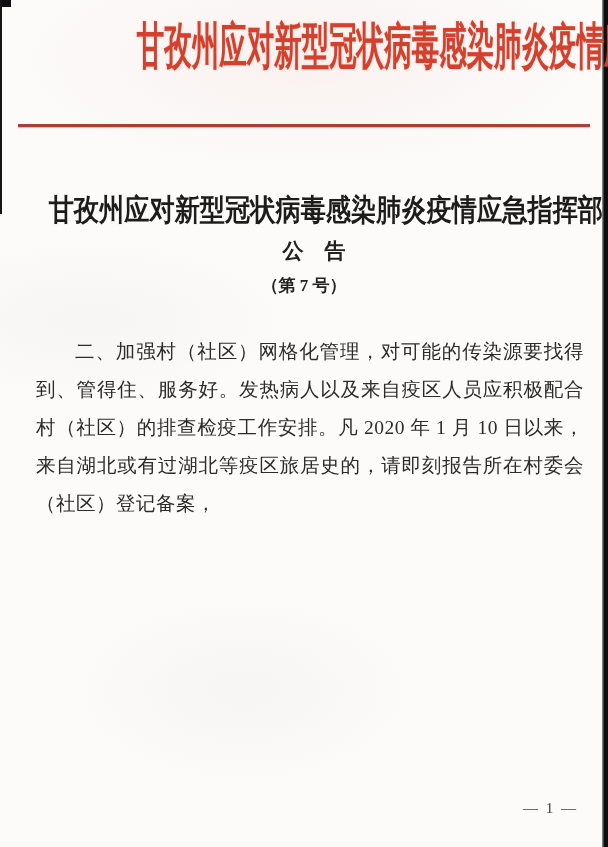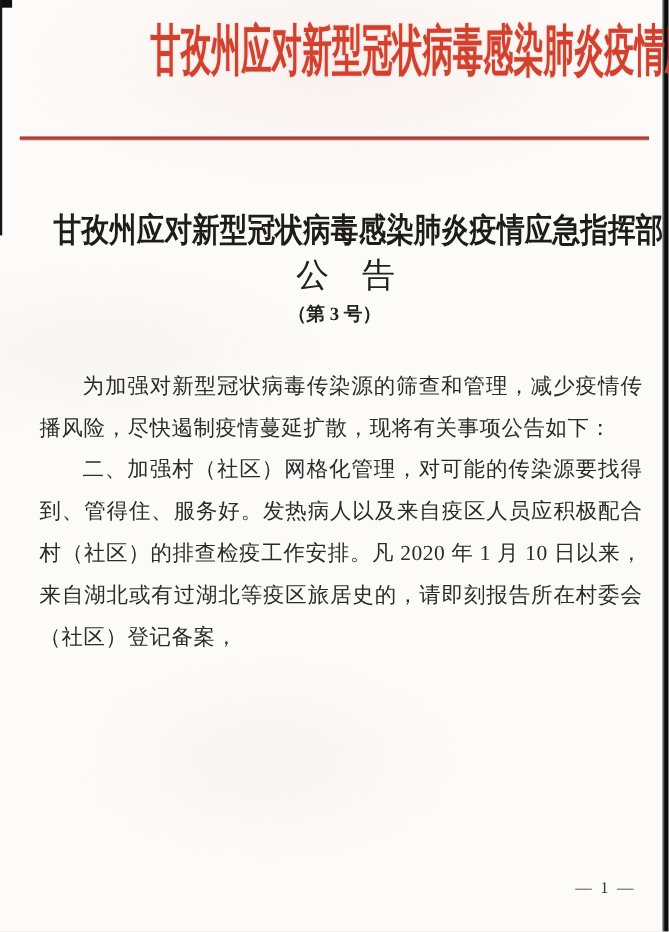--- a/index.html
+++ b/index.html
@@ -65,23 +65,23 @@
     font-size: 30px;
     line-height: 32px;
     font-weight: bold;
     color: #1d1c1b;
     transform: scale(0.84, 1);
     transform-origin: 50% 50%;
   }
   .title-doc {
     margin-top: 9px;
     text-align: center;
-    font-size: 30px;
+    font-size: 21px;
     line-height: 32px;
-    font-weight: normal;
+    font-weight: bold;
     color: #222120;
     padding-left: 20px;
   }
   .doc-no {
     margin-top: 9px;
     text-align: center;
     font-size: 17px;
     line-height: 20px;
     font-weight: bold;
     color: #242322;
@@ -120,22 +120,21 @@
   <div class="edge-right"></div>
 
   <div class="letterhead">甘孜州应对新型冠状病毒感染肺炎疫情应急指挥部</div>
 
   <div class="red-rule"></div>
 
   <div class="title-org">甘孜州应对新型冠状病毒感染肺炎疫情应急指挥部</div>
 
   <div class="title-doc">公　告</div>
 
-  <div class="doc-no">（第 3 号）</div>
+  <div class="doc-no">（第 7 号）</div>
 
   <div class="body-text">
-    <p>为加强对新型冠状病毒传染源的筛查和管理，减少疫情传播风险，尽快遏制疫情蔓延扩散，现将有关事项公告如下：</p>
     <p>二、加强村（社区）网格化管理，对可能的传染源要找得到、管得住、服务好。发热病人以及来自疫区人员应积极配合村（社区）的排查检疫工作安排。凡 2020 年 1 月 10 日以来，来自湖北或有过湖北等疫区旅居史的，请即刻报告所在村委会（社区）登记备案，</p>
   </div>
 
   <div class="page-number">— 1 —</div>
 
 </div>
 
 </body></html>

